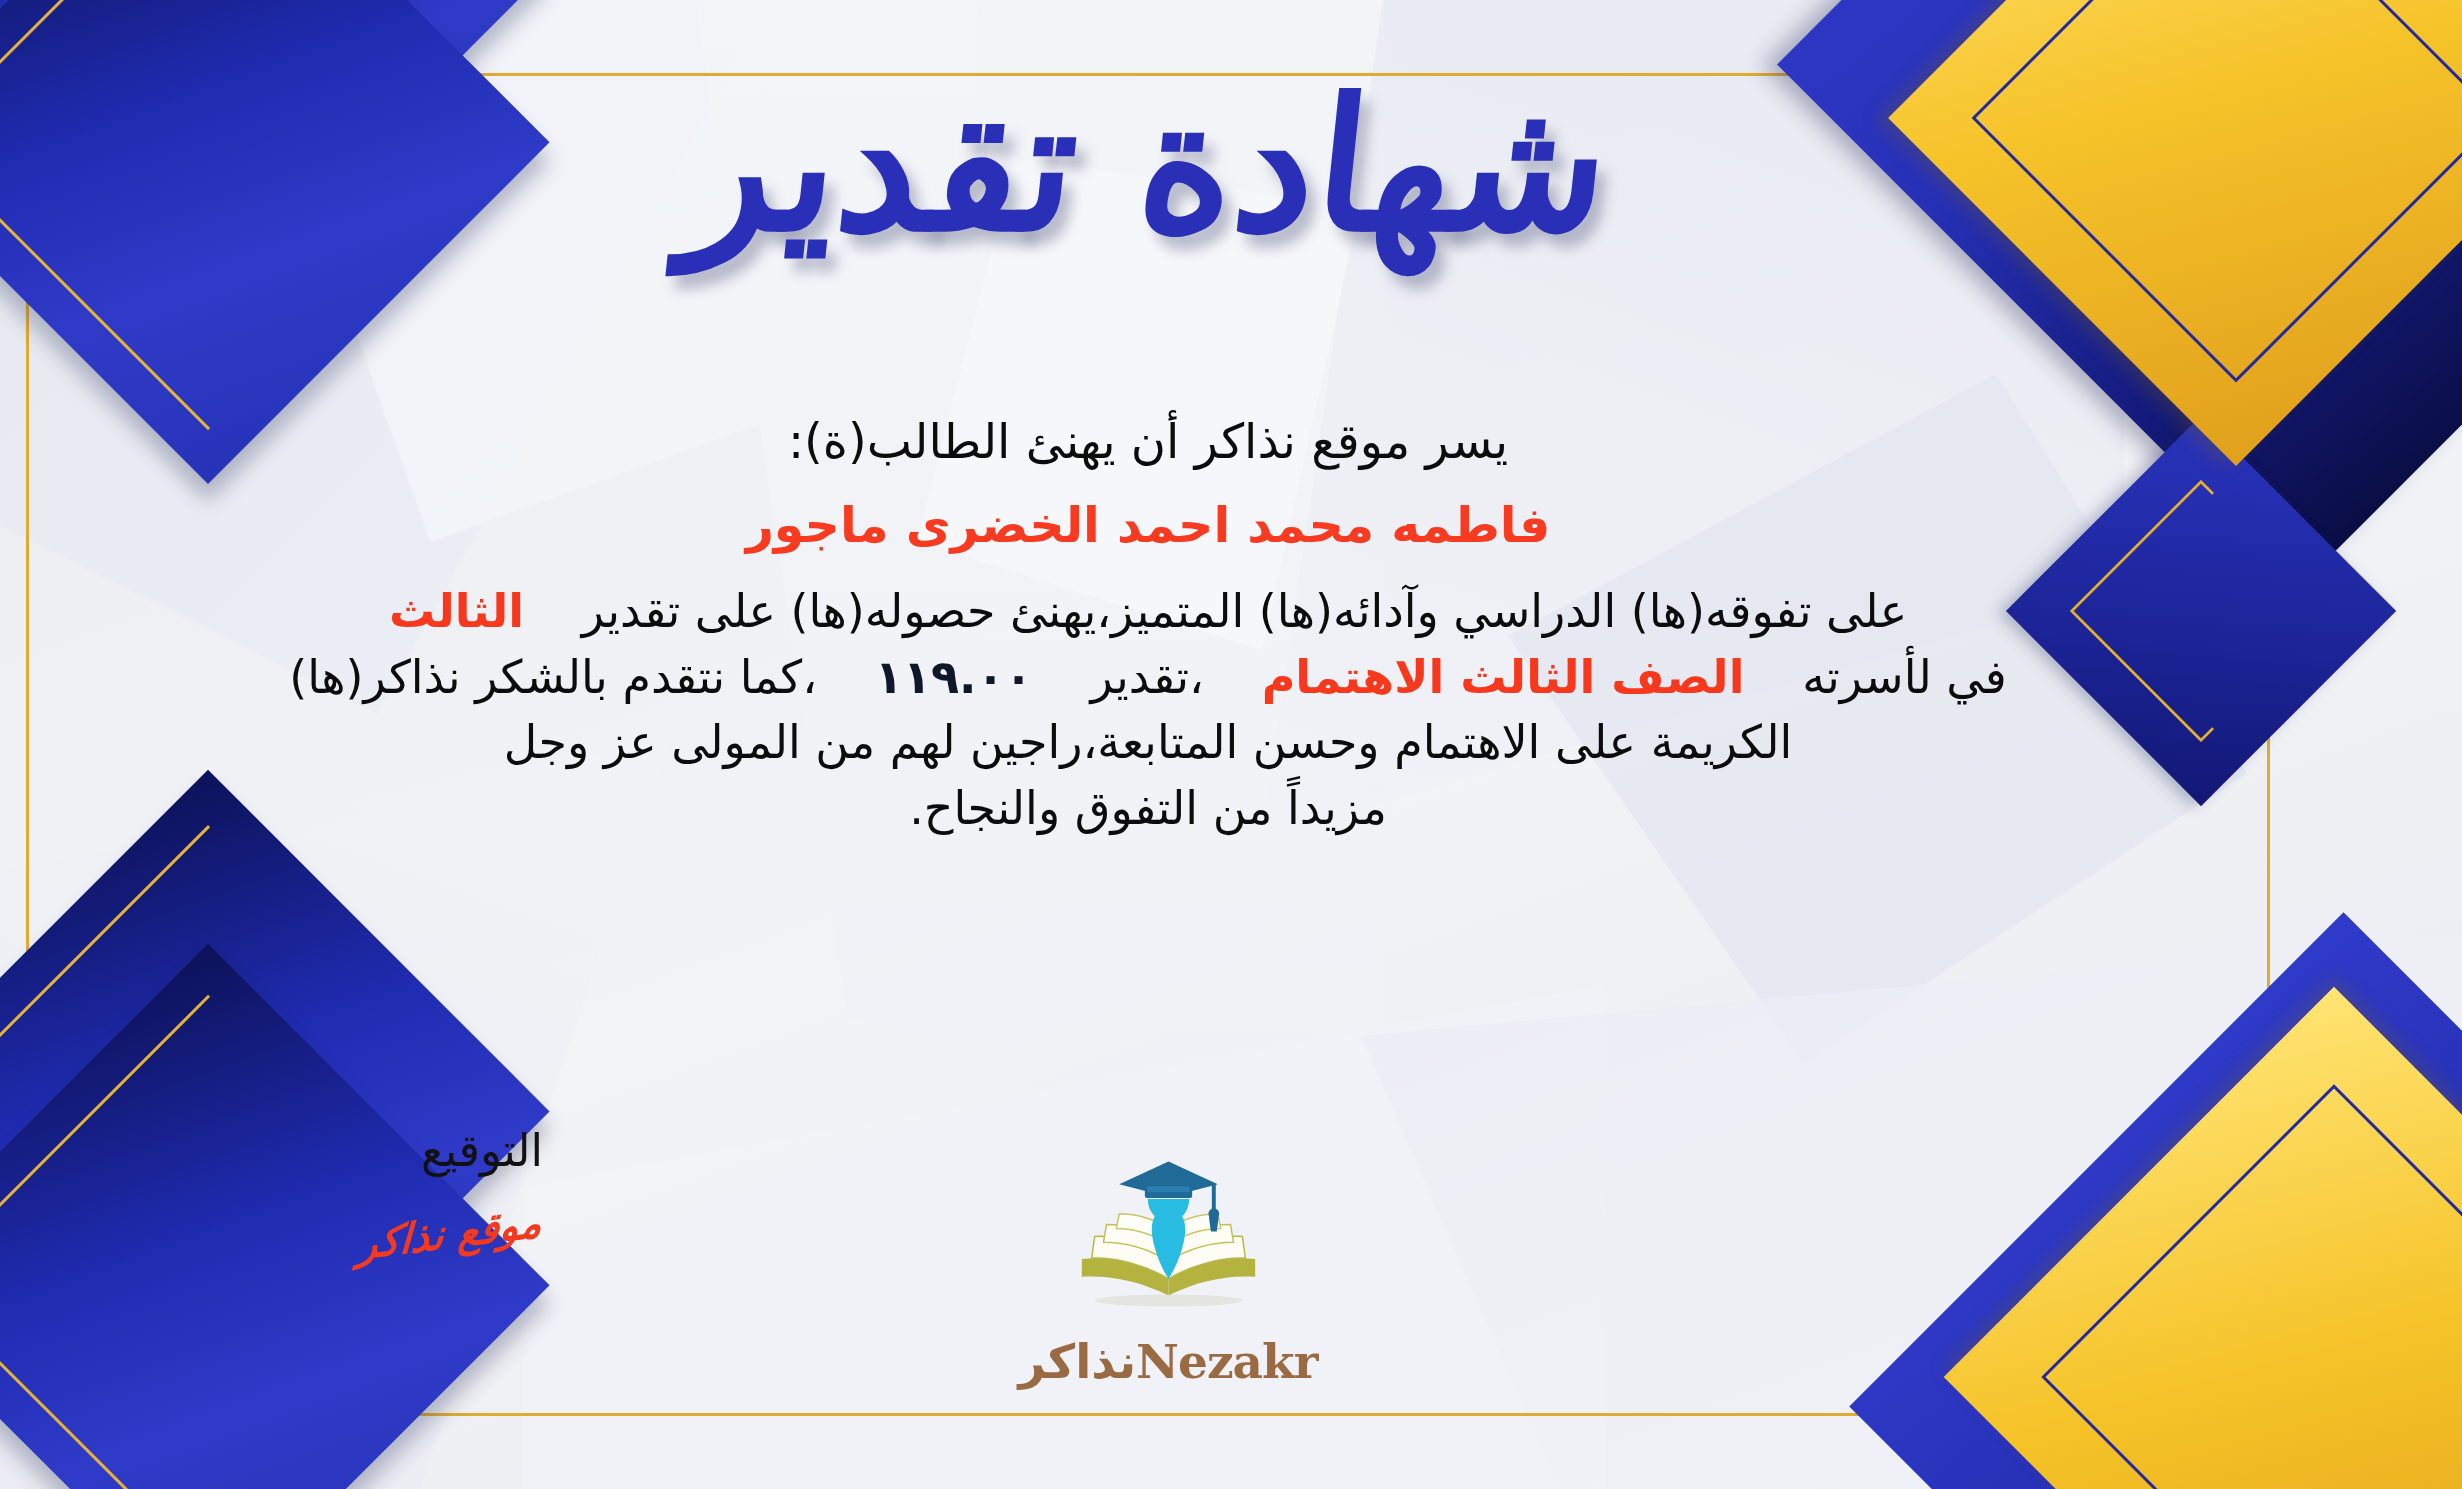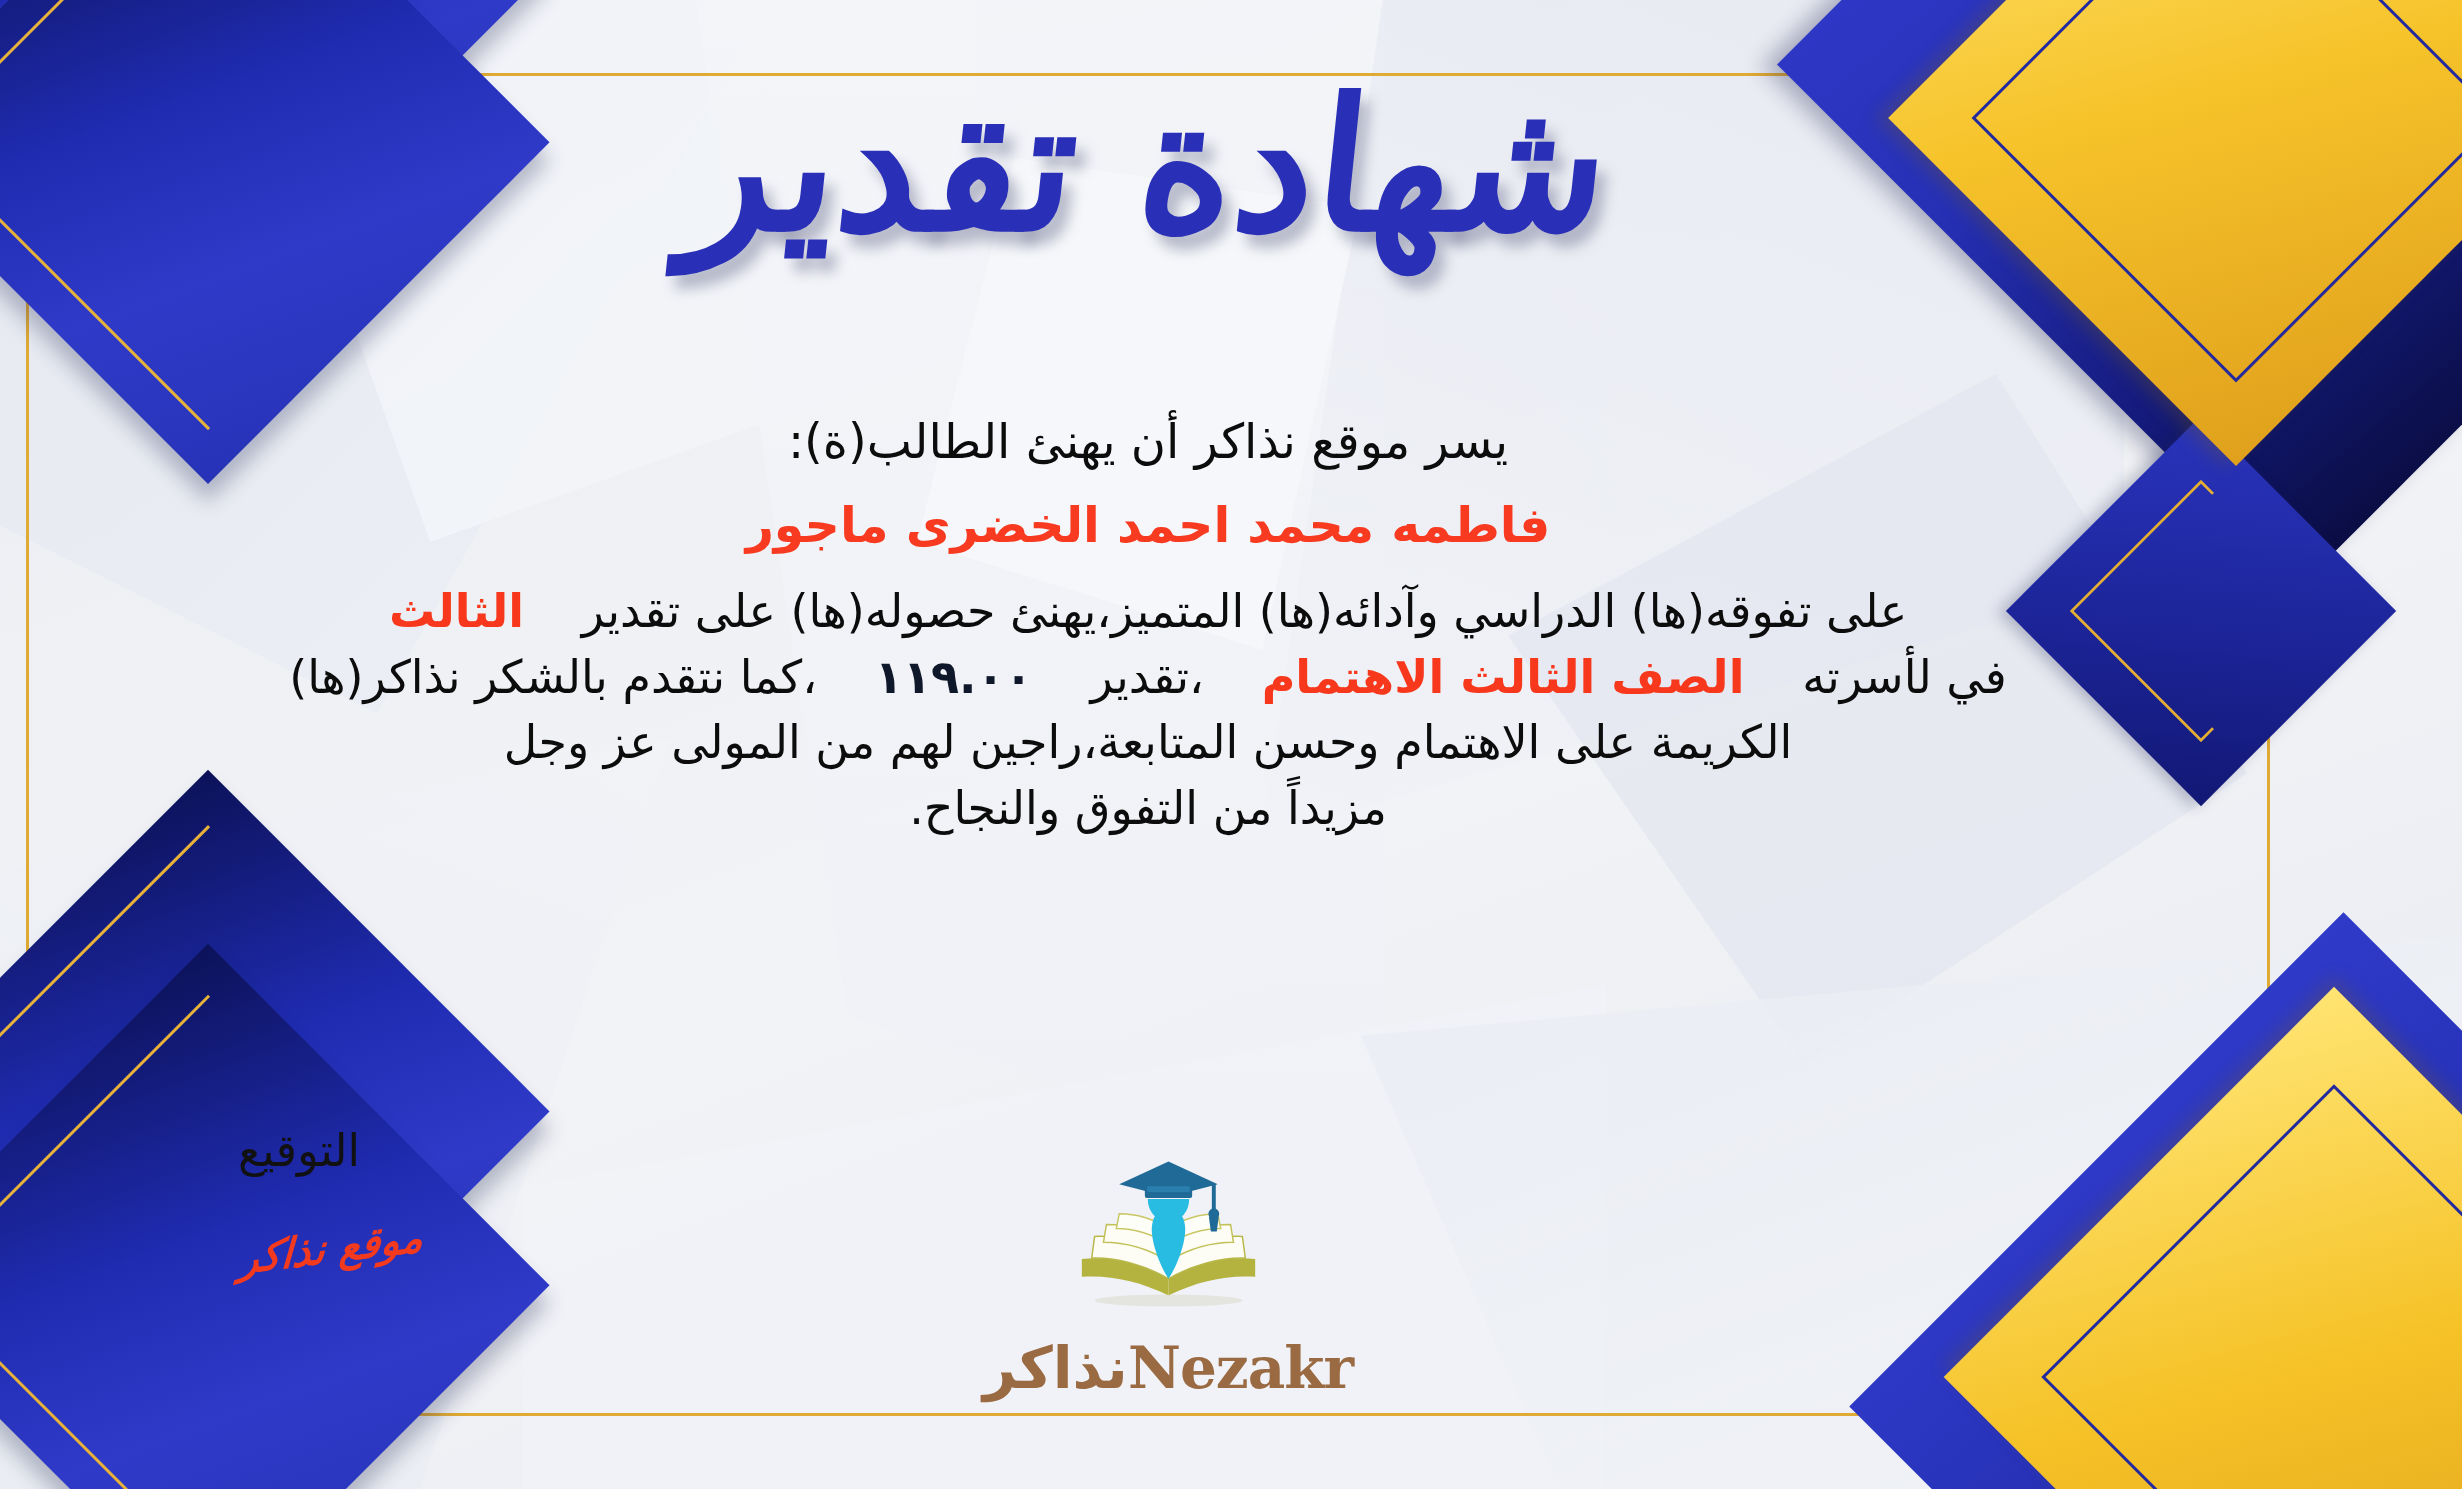--- a/index.html
+++ b/index.html
@@ -138,42 +138,42 @@
   .l-name{font-size:49px;font-weight:700;color:#f73a20;margin-top:19.7px;letter-spacing:-0.5px;}
   .para{font-size:46px;margin-top:22.7px;letter-spacing:-0.7px;}
   .para .line{margin-top:3.9px;}
   .hl{color:#f8381c;font-weight:700;}
   .sp{display:inline-block;width:28.6px;}
   .num{color:#0f172a;font-weight:700;}
 
   
   .sig{
     position:absolute;left:404px;top:1128px;
-    width:305px;text-align:left;direction:rtl;
+    width:305px;text-align:right;direction:rtl;
   }
   .sig-label{font-size:45px;color:#111;line-height:1;}
   .sig-mark{
     margin-top:44px;
     font-family:"DejaVu Serif","Liberation Serif",serif;
     font-style:italic;font-weight:700;
     font-size:41px;color:#f43a1e;
     transform:rotate(-7deg) skewX(-10deg);
     letter-spacing:1px;
   }
 
   
   .logo{
     position:absolute;left:1147px;top:1133px;
     width:374px;text-align:center;
   }
   .logo svg{display:block;margin:0 auto;}
   .logo-text{
     margin-top:3.9px;
     font-family:"DejaVu Serif","Liberation Serif",serif;
-    font-weight:700;font-size:58px;color:#9a6a42;
+    font-weight:700;font-size:47px;color:#9a6a42;
     letter-spacing:-1px;direction:ltr;
     white-space:nowrap;
   }
   .logo-text .ar{font-family:"DejaVu Sans","Liberation Sans",sans-serif;}
 </style>
 </head>
 <body>
 
 <div class="cert">
 

